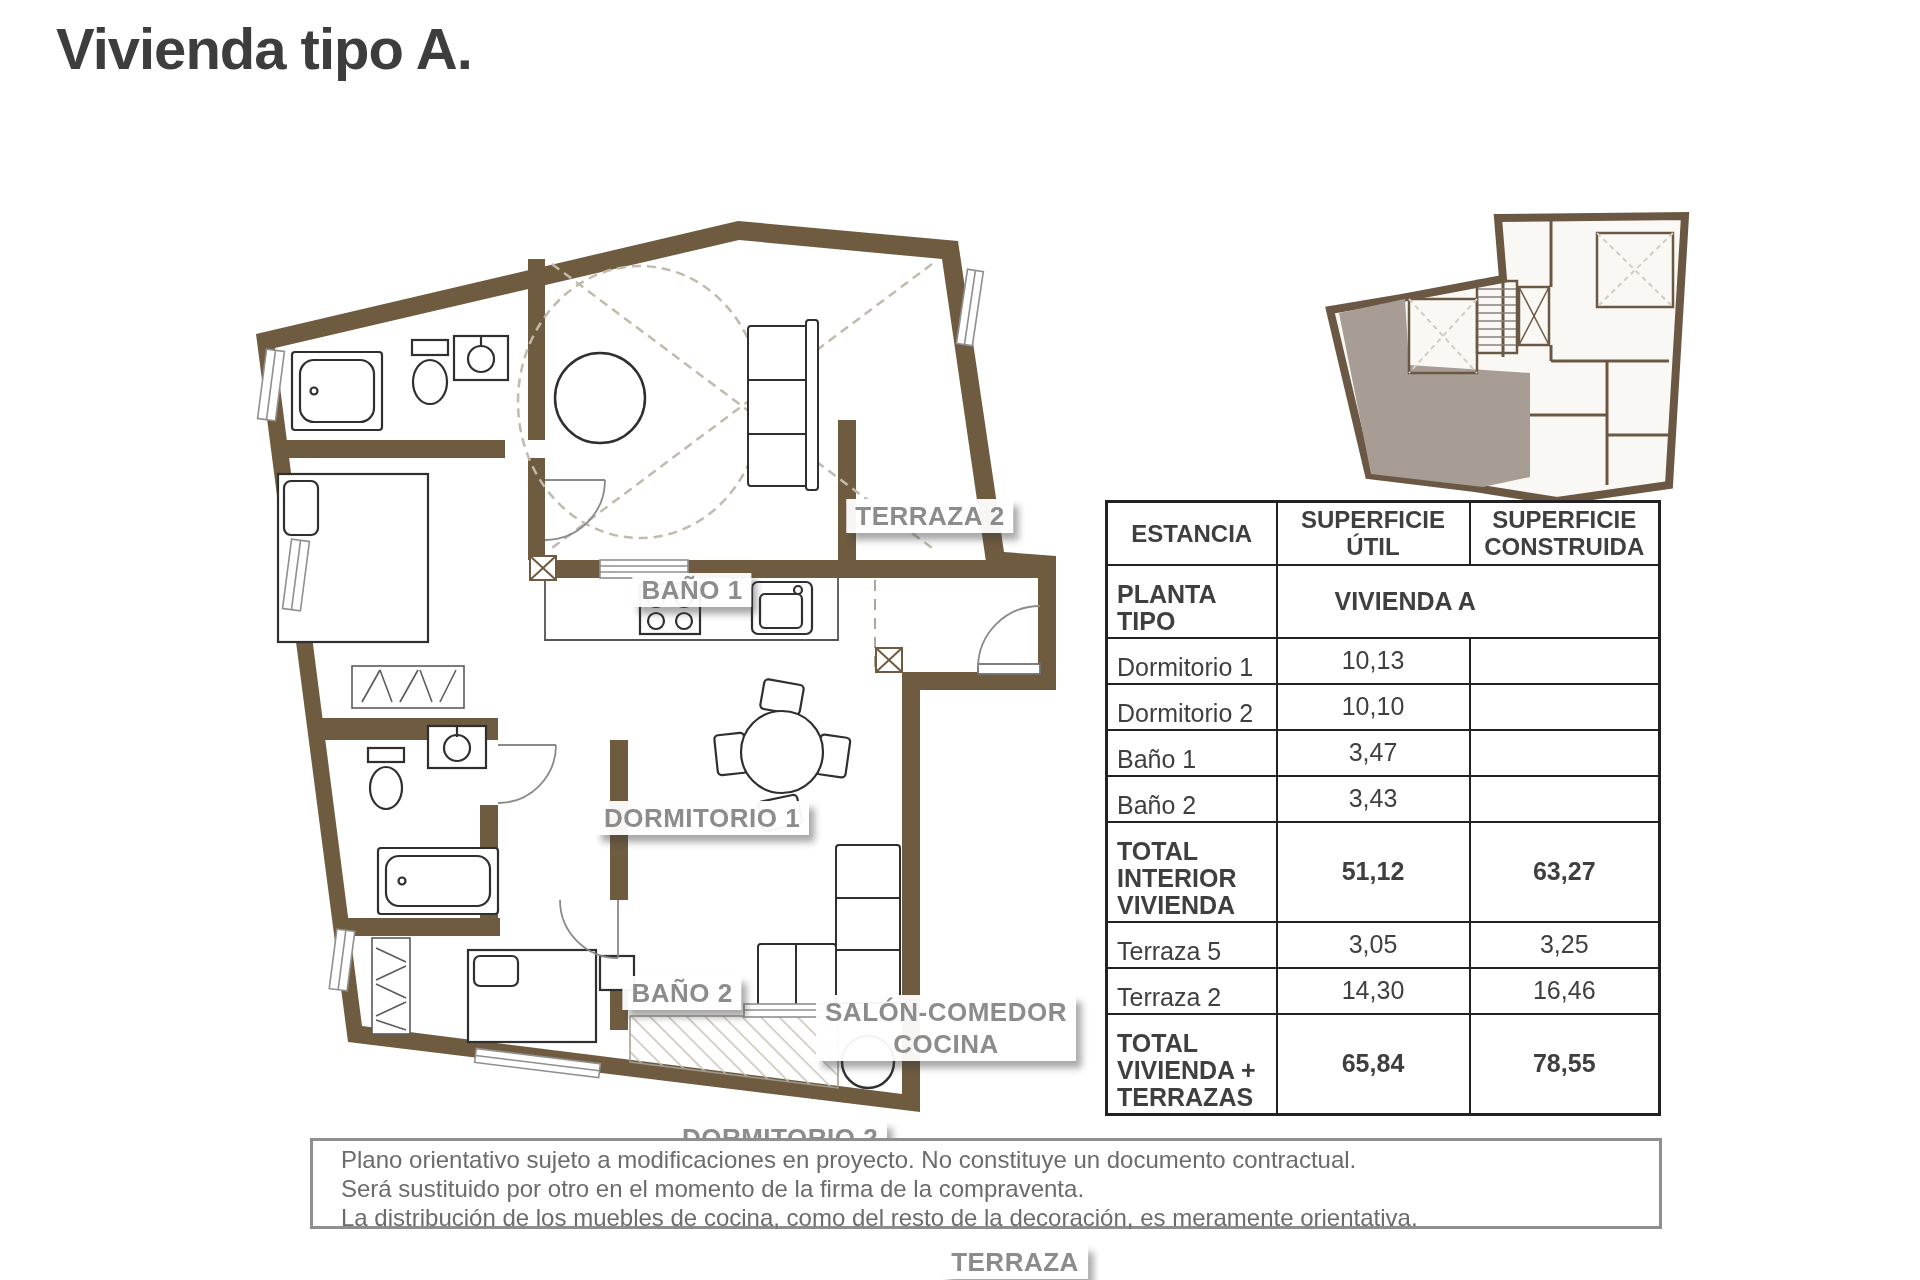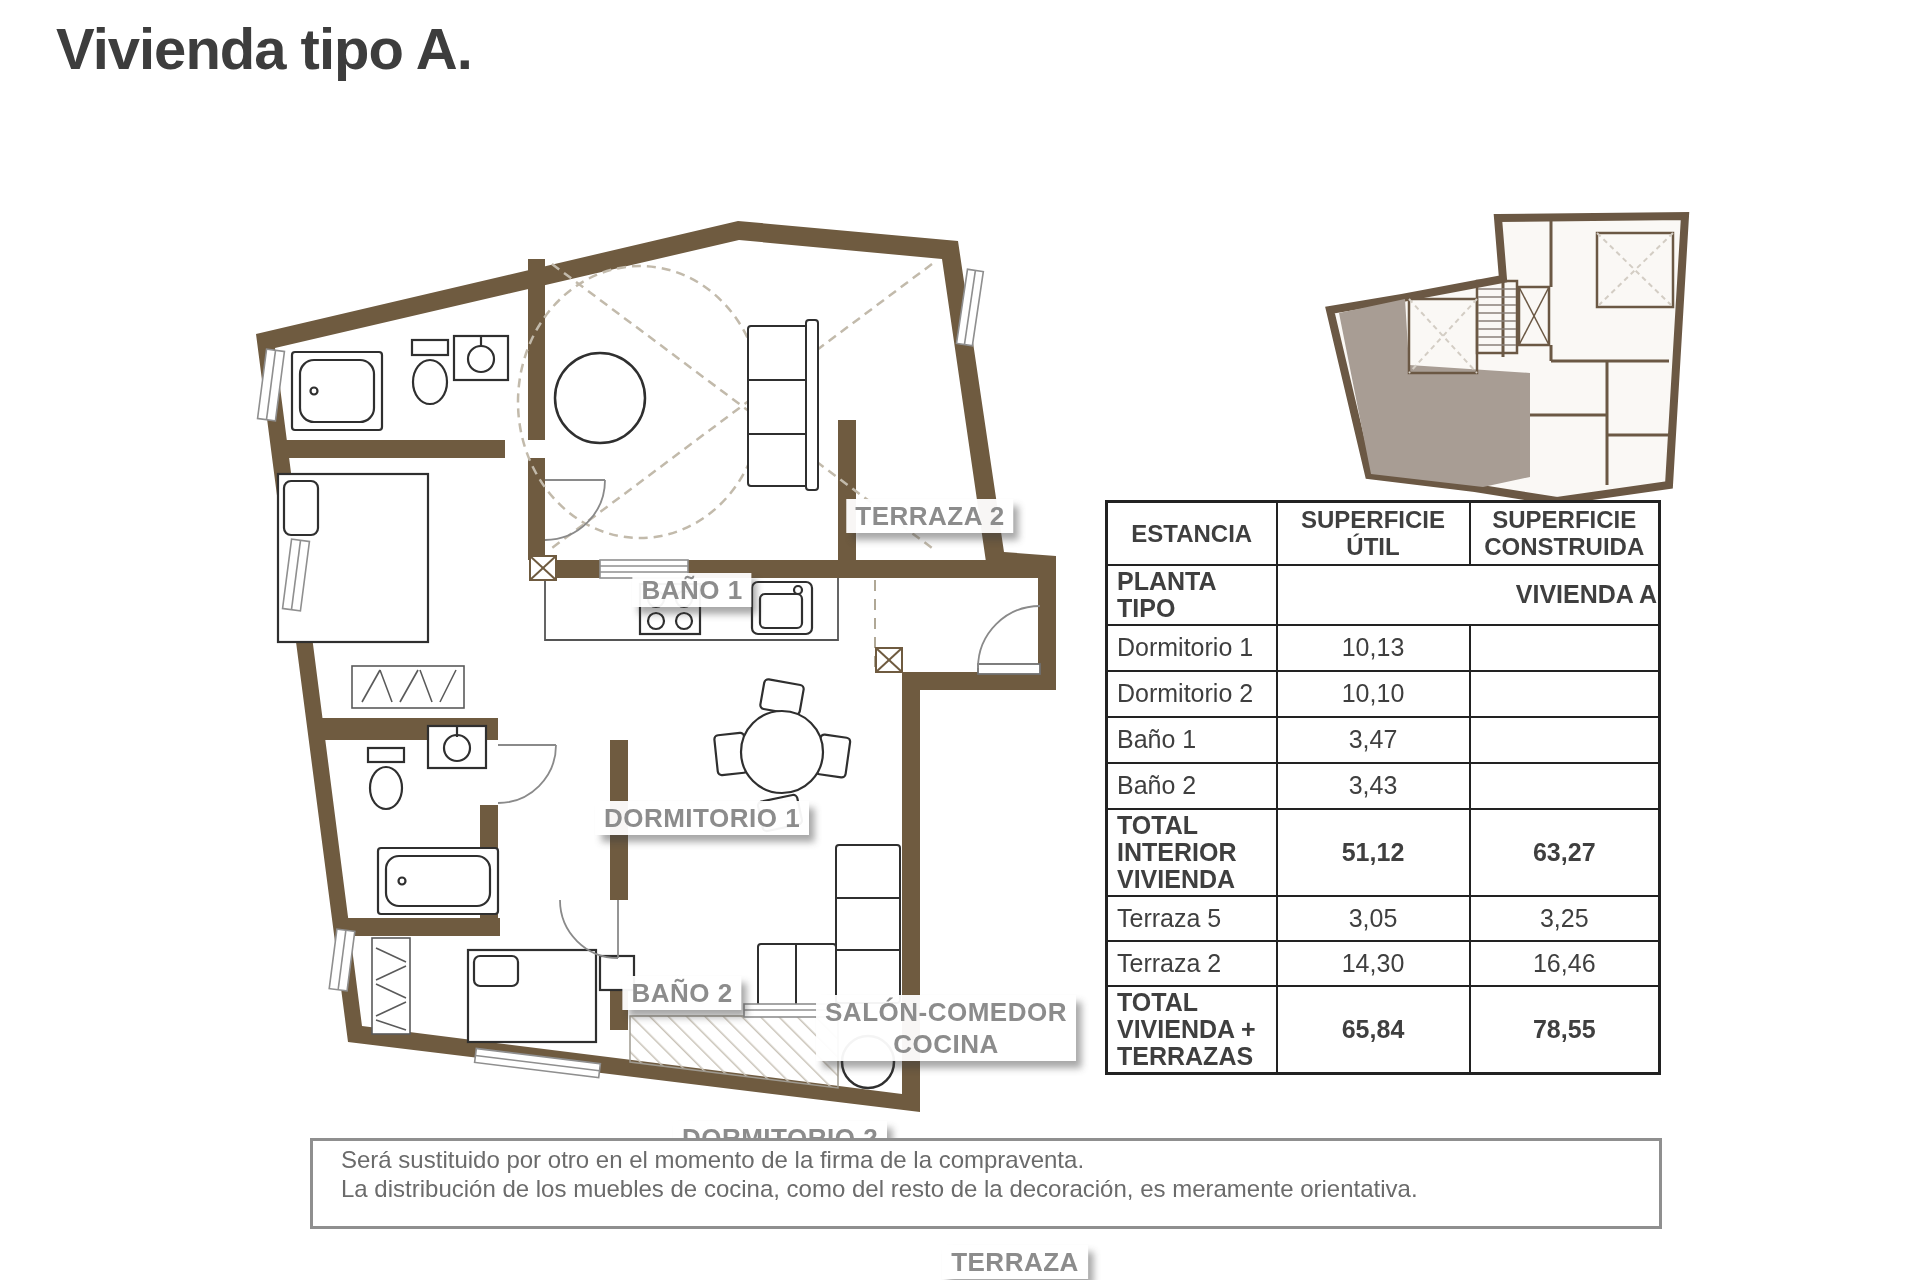--- a/index.html
+++ b/index.html
@@ -16,25 +16,25 @@
   .room-label .l2{font-size:26px;}
   
   #area-table-wrap{position:absolute;left:1105px;top:500px;width:625px;}
   table.areas{border-collapse:collapse;table-layout:fixed;width:553px;color:#3f3f3f;}
   table.areas td,table.areas th{border:2px solid #222;vertical-align:middle;
         font-size:25px;font-weight:normal;overflow:hidden;}
   table.areas{border:3px solid #222;}
   .col-est{width:170px;} .col-util{width:193px;} .col-con{width:190px;}
   tr.hrow{height:63px;} tr.prow{height:49px;} tr.rrow{height:46px;}
   tr.salonrow{height:84px;} tr.tirow{height:58px;} tr.terow{height:45px;} tr.tvrow{height:59px;}
-  td.cell-label{text-align:left;padding:2px 4px 2px 9px;line-height:27px;border-radius:8px;}
+  td.cell-label{text-align:left;padding:15px 4px 2px 9px;line-height:27px;border-radius:8px;}
   td.cell-num{text-align:center;}
   tr.hrow th{font-weight:bold;text-align:center;font-size:24px;line-height:27px;}
   tr.prow td{font-weight:bold;}
-  td.planta-val{text-align:right;padding-left:45px;}
+  td.planta-val{text-align:left;padding-left:57px;}
   tr.bold-row td{font-weight:bold;}
   td.pre{white-space:pre-line;}
   
   #disclaimer{position:absolute;left:310px;top:1138px;width:1352px;height:91px;
               border:3px solid #8f8f8f;box-sizing:border-box;color:#6b6b6b;
               font-size:24px;line-height:29px;padding:4px 10px 0 28px;background:#fff;}
   
   #main-plan{position:absolute;left:240px;top:200px;width:840px;height:950px;}
   #key-plan{position:absolute;left:1325px;top:185px;width:375px;height:318px;}
 </style>
@@ -334,17 +334,18 @@
       <tr class="tvrow bold-row">
         <td class="cell-label">TOTAL VIVIENDA + TERRAZAS</td>
         <td class="cell-num">65,84</td>
         <td class="cell-num">78,55</td>
       </tr>
     </tbody>
       </table>
   </div>
 
   <div id="disclaimer">
+    <div>Plano orientativo sujeto a modificaciones en proyecto. No constituye un documento contractual.</div>
     <div>Será sustituido por otro en el momento de la firma de la compraventa.</div>
     <div>La distribución de los muebles de cocina, como del resto de la decoración, es meramente orientativa.</div>
   </div>
 
 </div>
 
 </body></html>

